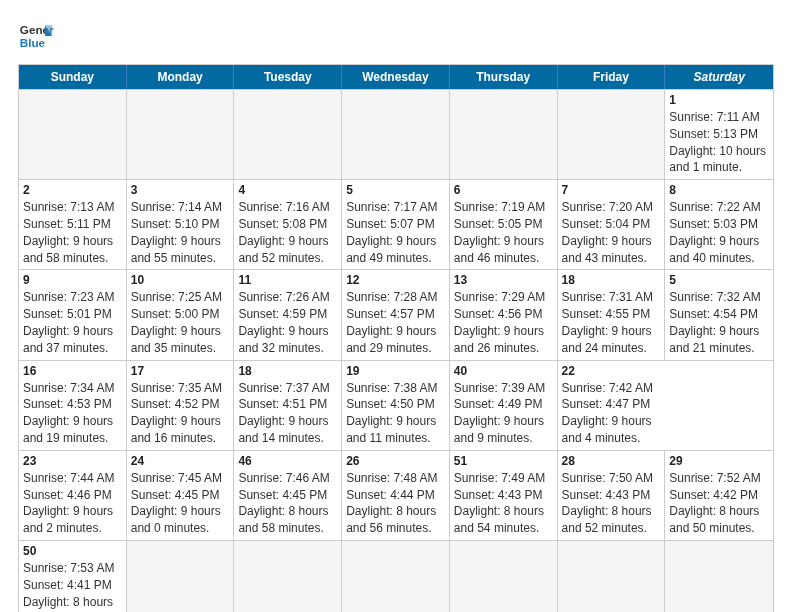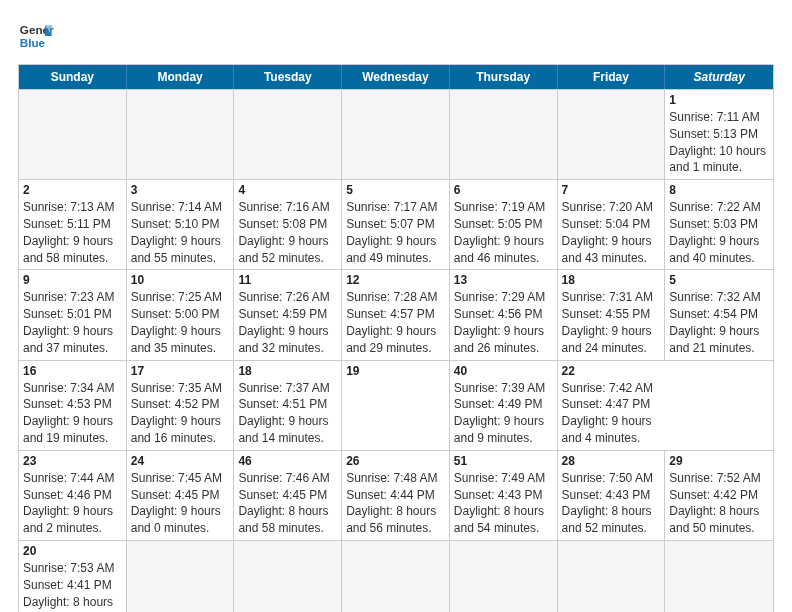--- a/index.html
+++ b/index.html
@@ -209,20 +209,21 @@
           <div class="cal-cell">
             <div class="day-number">17</div>
             <div class="day-info">Sunrise: 7:35 AM<br>Sunset: 4:52 PM<br>Daylight: 9 hours and 16 minutes.</div>
           </div>
           <div class="cal-cell">
             <div class="day-number">18</div>
             <div class="day-info">Sunrise: 7:37 AM<br>Sunset: 4:51 PM<br>Daylight: 9 hours and 14 minutes.</div>
           </div>
           <div class="cal-cell">
             <div class="day-number">19</div>
+            <div class="day-info">Sunrise: 7:38 AM<br>Sunset: 4:50 PM<br>Daylight: 9 hours and 11 minutes.</div>
           </div>
           <div class="cal-cell">
             <div class="day-number">40</div>
             <div class="day-info">Sunrise: 7:39 AM<br>Sunset: 4:49 PM<br>Daylight: 9 hours and 9 minutes.</div>
           </div>
           <div class="cal-cell">
             <div class="day-number">22</div>
             <div class="day-info">Sunrise: 7:42 AM<br>Sunset: 4:47 PM<br>Daylight: 9 hours and 4 minutes.</div>
           </div>
         </div>
@@ -251,21 +252,21 @@
             <div class="day-number">28</div>
             <div class="day-info">Sunrise: 7:50 AM<br>Sunset: 4:43 PM<br>Daylight: 8 hours and 52 minutes.</div>
           </div>
           <div class="cal-cell">
             <div class="day-number">29</div>
             <div class="day-info">Sunrise: 7:52 AM<br>Sunset: 4:42 PM<br>Daylight: 8 hours and 50 minutes.</div>
           </div>
         </div>
         <div class="cal-week">
           <div class="cal-cell">
-            <div class="day-number">20</div>
+            <div class="day-number">50</div>
             <div class="day-info">Sunrise: 7:53 AM<br>Sunset: 4:41 PM<br>Daylight: 8 hours and 48 minutes.</div>
           </div>
           <div class="cal-cell empty"></div>
           <div class="cal-cell empty"></div>
           <div class="cal-cell empty"></div>
           <div class="cal-cell empty"></div>
           <div class="cal-cell empty"></div>
           <div class="cal-cell empty"></div>
         </div>
       </div>

